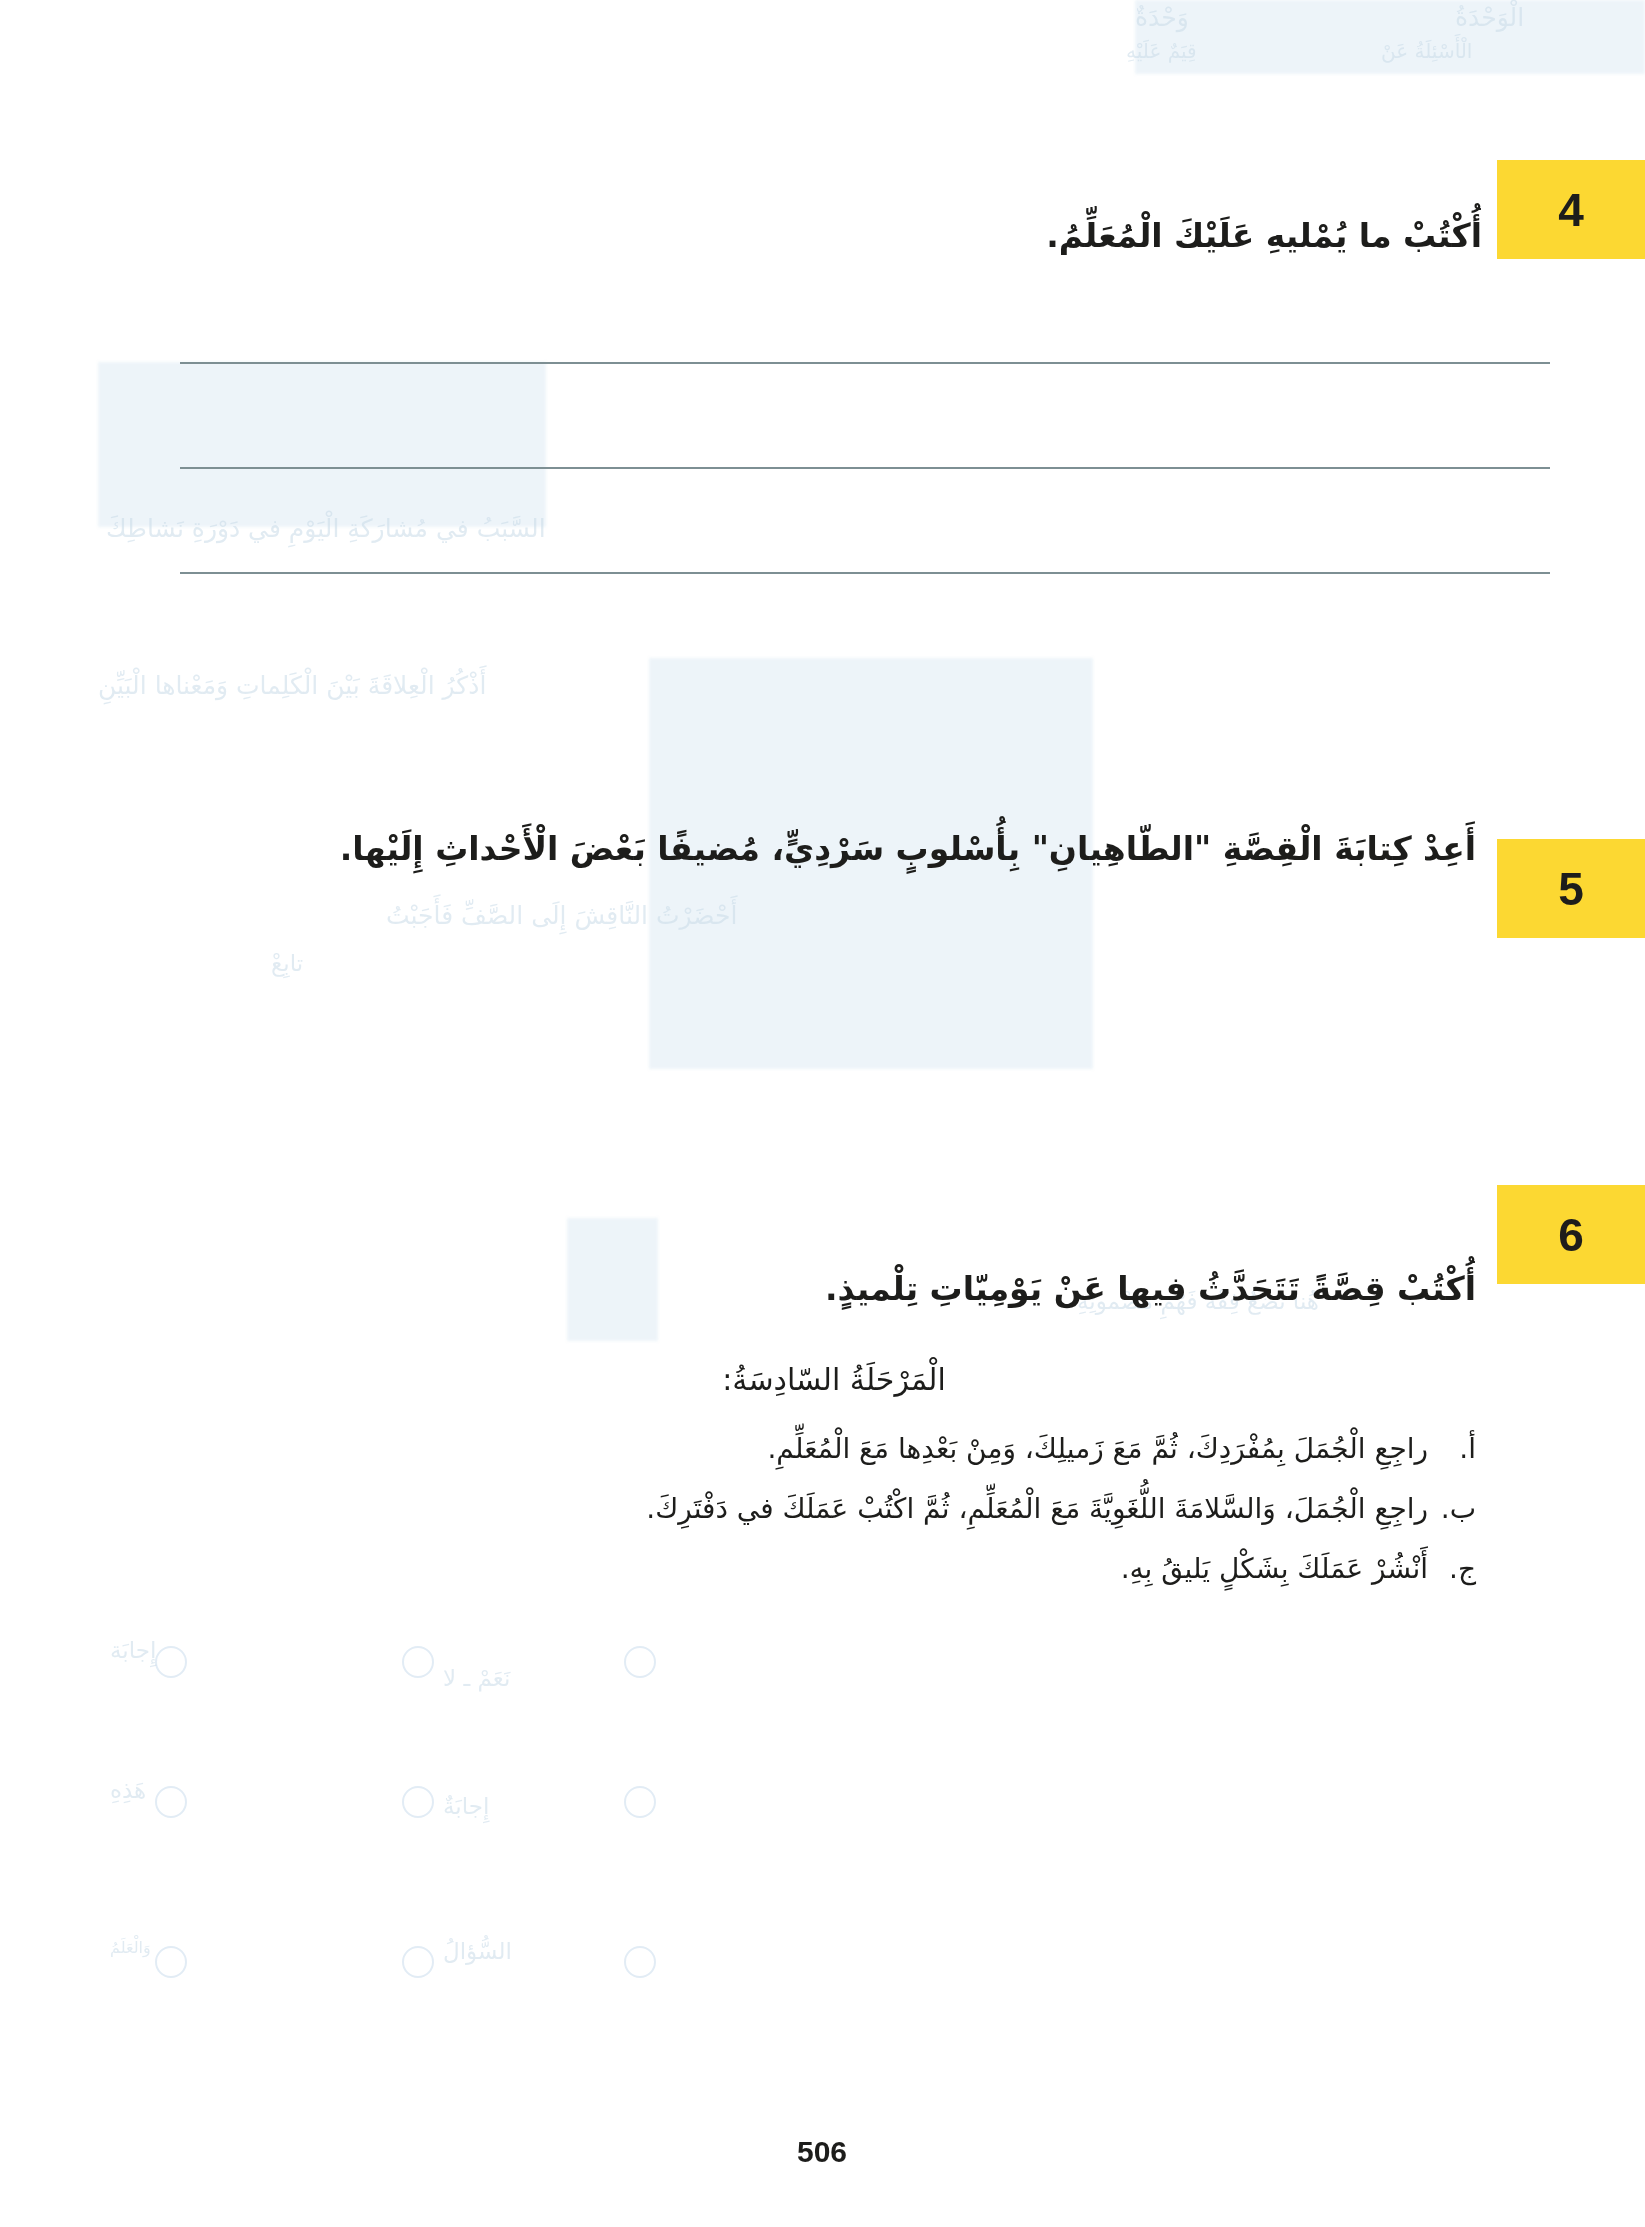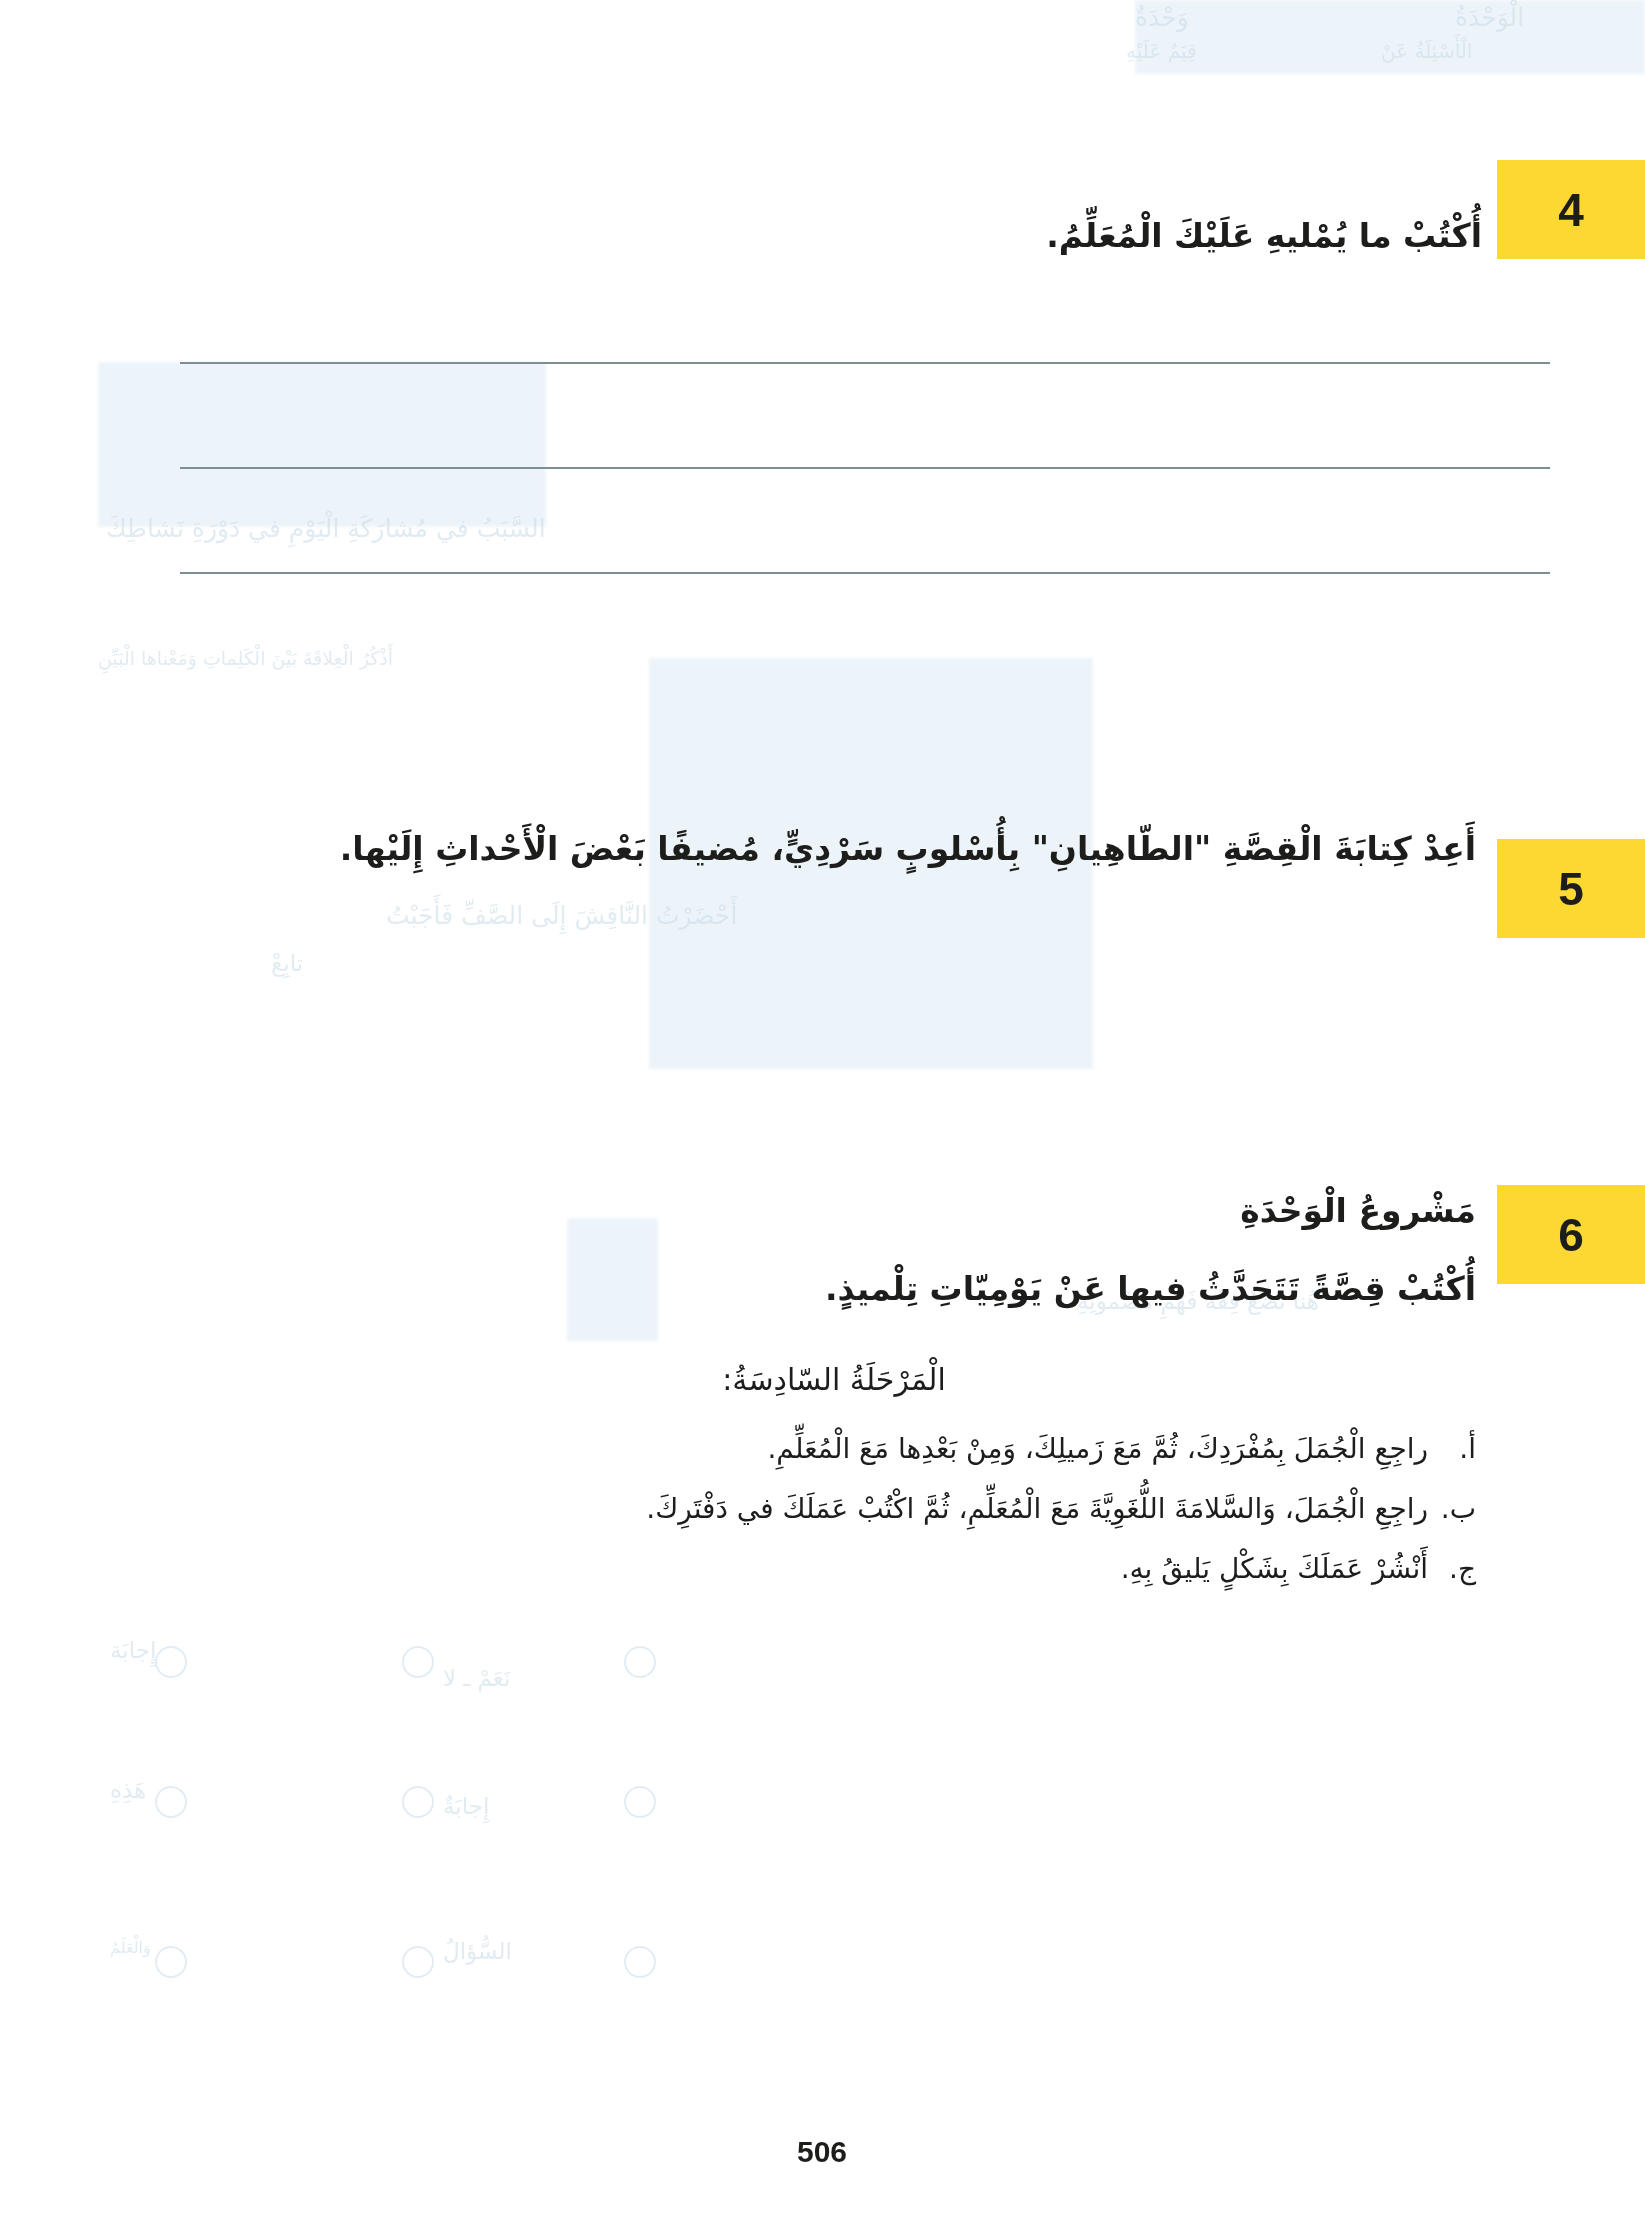--- a/index.html
+++ b/index.html
@@ -173,21 +173,21 @@
 
   <div class="ghost-block" style="top:0px;left:1136px;width:510px;height:74px;"></div>
   <div class="ghost" style="top:3.3px;left:1136px;width:189px;font-size:25px;text-align:left;">وَحْدَةٌ</div>
   <div class="ghost" style="top:39px;left:1127px;width:206px;font-size:20px;text-align:left;">قِيَمٌ عَلَيْهِ</div>
   <div class="ghost" style="top:3.3px;left:1456px;width:189px;font-size:25px;text-align:left;">الْوَحْدَةُ</div>
   <div class="ghost" style="top:39px;left:1382px;width:263px;font-size:20px;text-align:left;">الْأَسْئِلَةُ عَنْ</div>
 
   <div class="ghost-block" style="top:362px;left:99px;width:448px;height:165px;"></div>
   <div class="ghost" style="top:514px;left:107px;width:963px;font-size:25px;text-align:left;">السَّبَبُ في مُشارَكَةِ الْيَوْمِ في دَوْرَةِ نَشاطِكَ</div>
 
-  <div class="ghost" style="top:647px;left:99px;width:708px;font-size:19px;text-align:left;">أَذْكُرُ الْعِلاقَةَ بَيْنَ الْكَلِماتِ وَمَعْناها الْبَيِّنِ</div>
+  <div class="ghost" style="top:671px;left:99px;width:708px;font-size:25px;text-align:left;">أَذْكُرُ الْعِلاقَةَ بَيْنَ الْكَلِماتِ وَمَعْناها الْبَيِّنِ</div>
 
   <div class="ghost-block" style="top:658px;left:650px;width:444px;height:411px;"></div>
   <div class="ghost" style="top:901px;left:387px;width:823px;font-size:25px;text-align:left;">أَحْضَرْتُ النَّاقِشَ إِلَى الصَّفِّ فَأَجَبْتُ</div>
   <div class="ghost" style="top:950px;left:272px;width:165px;font-size:23px;text-align:left;">تابِعْ</div>
 
   <div class="ghost-block" style="top:1218px;left:568px;width:91px;height:123px;"></div>
   <div class="ghost" style="top:1288px;left:1078px;width:510px;font-size:23px;text-align:left;">هُنا تَضَعُ فِقْهَ فَهْمِ مَضْمونِهِ</div>
 
   <div class="ghost-circle" style="top:1646px;left:156px;width:28px;height:28px;"></div>
   <div class="ghost-circle" style="top:1646px;left:403px;width:28px;height:28px;"></div>
@@ -213,21 +213,20 @@
   <div class="lines">
     <div class="write-line"></div>
     <div class="write-line"></div>
     <div class="write-line"></div>
   </div>
 
   <div class="num-chip" style="top:839px;">5</div>
   <div class="prompt prompt-5">أَعِدْ كِتابَةَ الْقِصَّةِ "الطّاهِيانِ" بِأُسْلوبٍ سَرْدِيٍّ، مُضيفًا بَعْضَ الْأَحْداثِ إِلَيْها.</div>
 
   <div class="num-chip" style="top:1185px;">6</div>
-  <div class="prompt project-title">مَشْروعُ الْوَحْدَةِ</div>
   <div class="prompt project-sub">أُكْتُبْ قِصَّةً تَتَحَدَّثُ فيها عَنْ يَوْمِيّاتِ تِلْميذٍ.</div>
   <div class="stage-label">الْمَرْحَلَةُ السّادِسَةُ:</div>
 
   <div class="steps">
     <div class="step-row">
       <div class="step-marker">أ.</div>
       <div class="step-text">راجِعِ الْجُمَلَ بِمُفْرَدِكَ، ثُمَّ مَعَ زَميلِكَ، وَمِنْ بَعْدِها مَعَ الْمُعَلِّمِ.</div>
     </div>
     <div class="step-row">
       <div class="step-marker">ب.</div>

